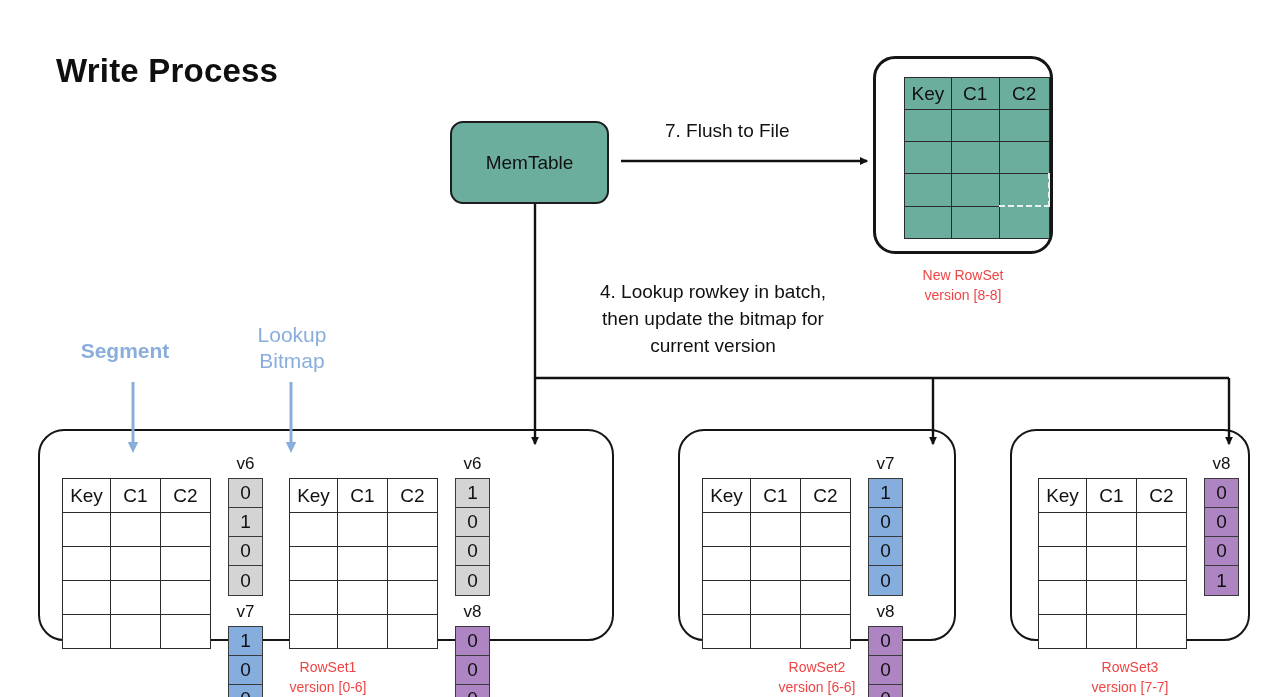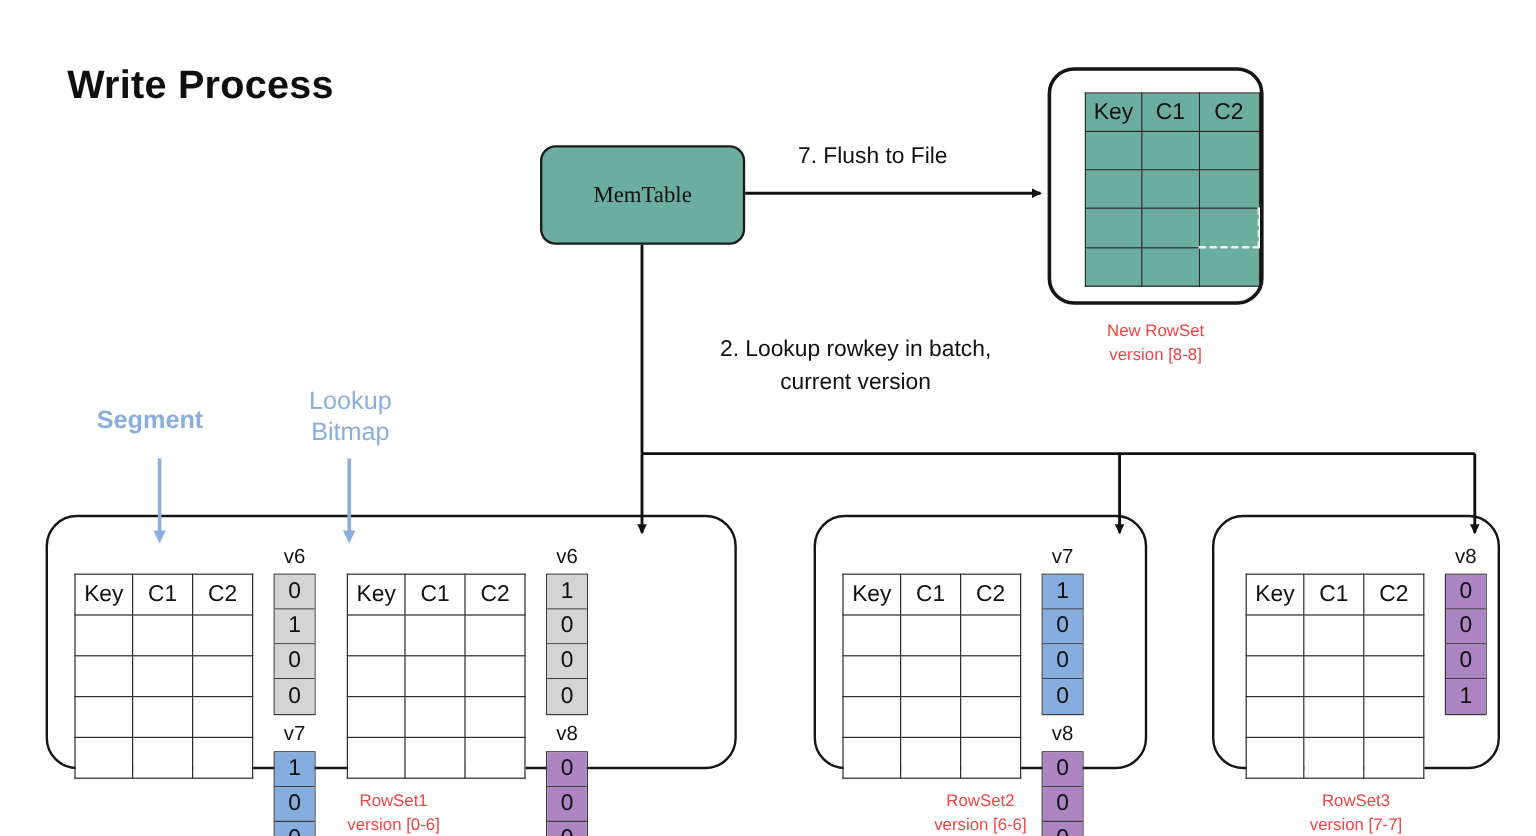--- a/index.html
+++ b/index.html
@@ -28,32 +28,31 @@
     font-size: 33px;
     font-weight: bold;
     letter-spacing: 0.2px;
     color: #0f0f0f;
   }
 
   
   #memtable-node {
     left: 450px;
     top: 77px;
-    width: 171px;
+    width: 159px;
     height: 83px;
     background: #6CAE9E;
     border: 2px solid #1d1d1d;
     border-radius: 13px;
     box-sizing: border-box;
     display: flex;
     align-items: center;
     justify-content: center;
     font-size: 19px;
     color: #111;
-    font-family: Liberation Serif, serif;
   }
 
   
   .rowset-box {
     border: 2.5px solid #151515;
     border-radius: 26px;
     box-sizing: border-box;
     background: #ffffff;
   }
   .newrowset-box {
@@ -159,21 +158,22 @@
 
   <div class="abs" id="page-title">Write Process</div>
 
   <div class="abs" id="memtable-node">
     <span>MemTable</span>
   </div>
 
   <div class="abs step-label" style="left:665px; top:74px;">7. Flush to File</div>
 
   <div class="abs" style="left:548px; top:235px; width:330px; text-align:center;">
-    <div class="step-label">2. Lookup rowkey in batch,</div>
+    <div class="step-label">4. Lookup rowkey in batch,</div>
+    <div class="step-label">then update the bitmap for</div>
     <div class="step-label">current version</div>
   </div>
 
   <div class="abs newrowset-box" id="new-rowset-box" style="left:873px; top:12px; width:180px; height:198px;">
     <div class="abs" style="left:28px; top:18px;">
       <table class="seg-table green">
         <colgroup>
             <col class="c-key">
             <col class="c-c1">
             <col class="c-c2">

